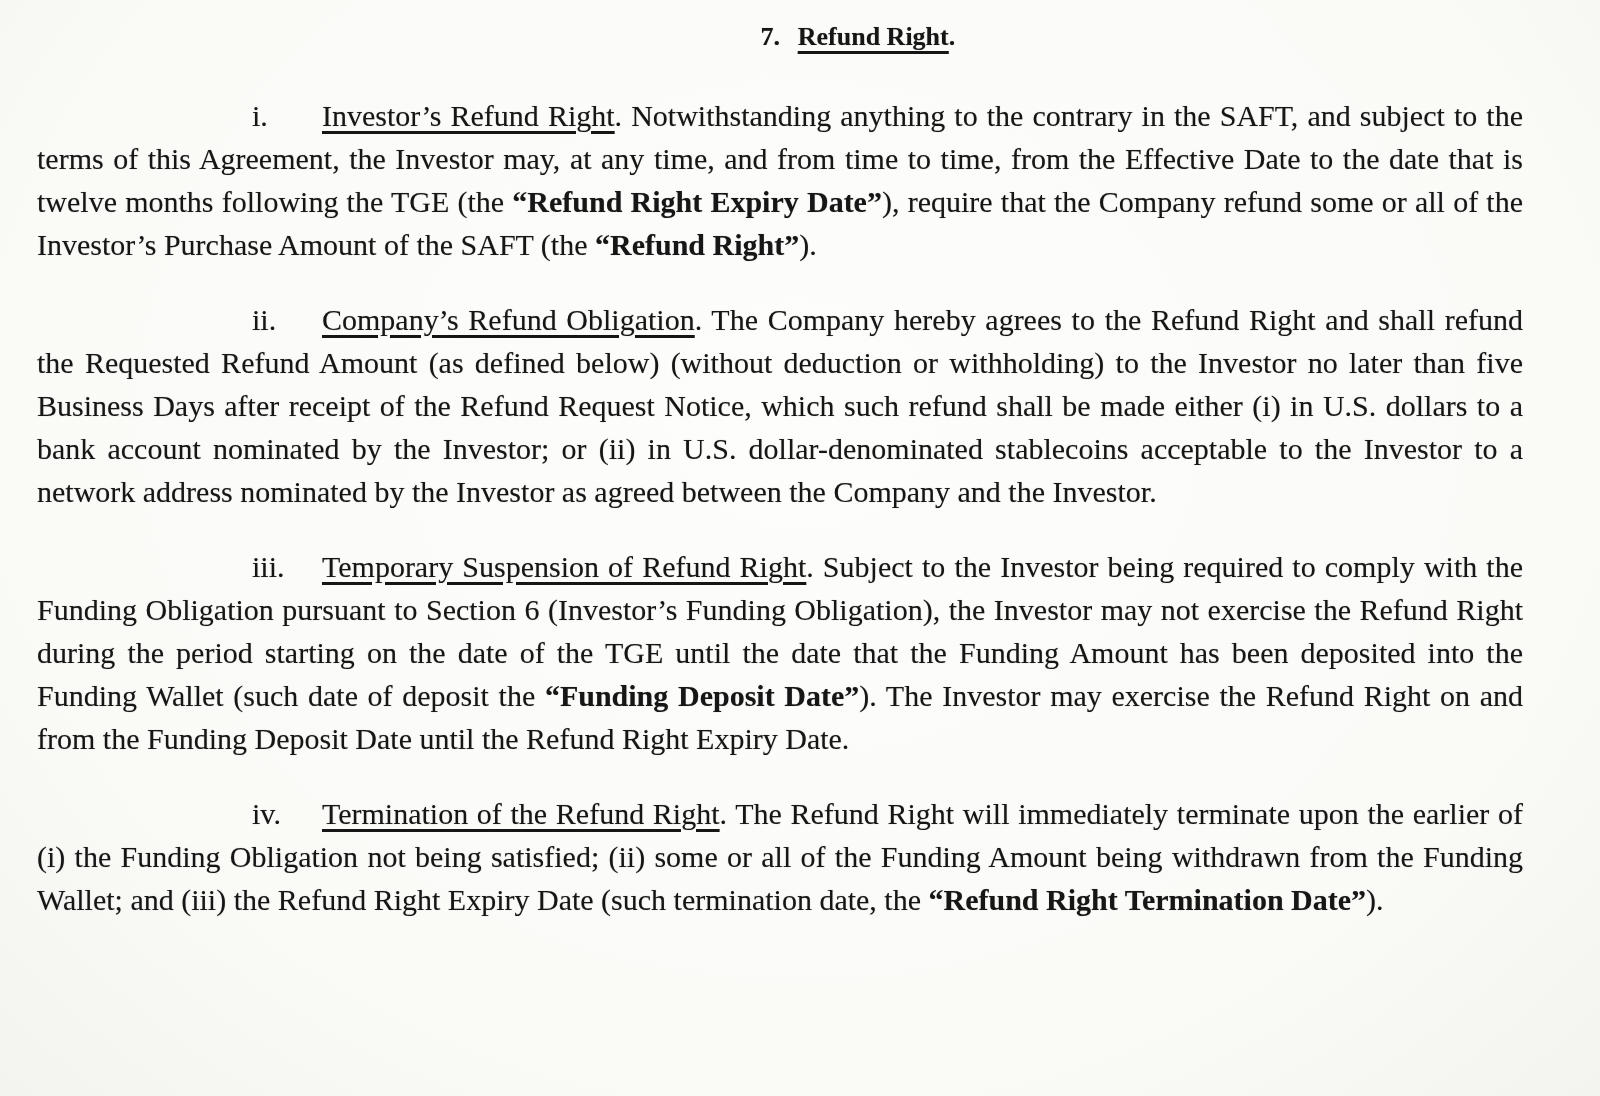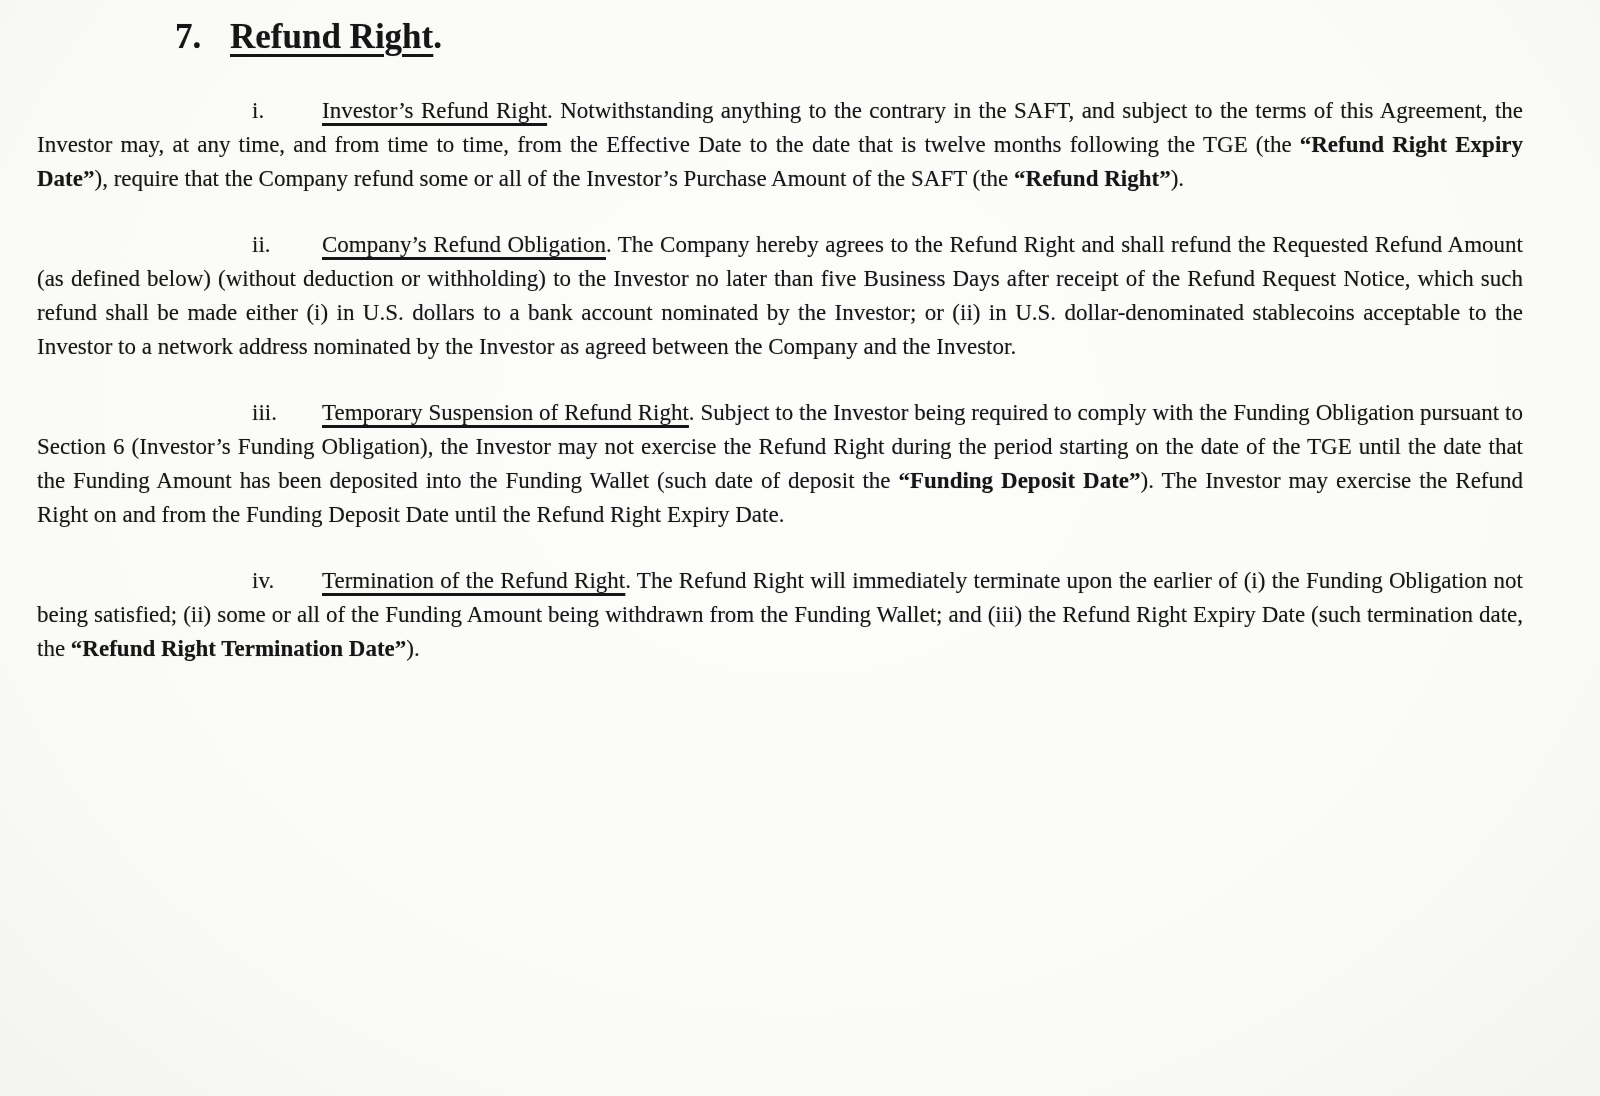--- a/index.html
+++ b/index.html
@@ -18,39 +18,40 @@
   }
   .content {
     position: absolute;
     left: 37px; top: 0;
     width: 1486px;
     padding-top: 12px;
     filter: blur(0.3px);
     text-shadow: 0 0 1px rgba(25,25,25,0.35);
   }
   .heading {
-    font-size: 35px;
+    font-size: 26px;
     font-weight: 700;
     line-height: 50px;
     text-indent: 138px;
     white-space: nowrap;
+    text-align: center;
   }
   .hnum {
     display: inline-block;
     width: 55px;
     text-indent: 0;
   }
   .heading .u {
     text-decoration: underline;
     text-decoration-thickness: 3px;
     text-underline-offset: 6px;
   }
   .para {
-    font-size: 23px;
-    line-height: 34px;
+    font-size: 30px;
+    line-height: 43px;
     text-align: justify;
     margin: 32px 0 0 0;
     text-indent: 215px;
   }
   .pnum {
     display: inline-block;
     width: 70px;
     text-indent: 0;
   }
   .para .u {

